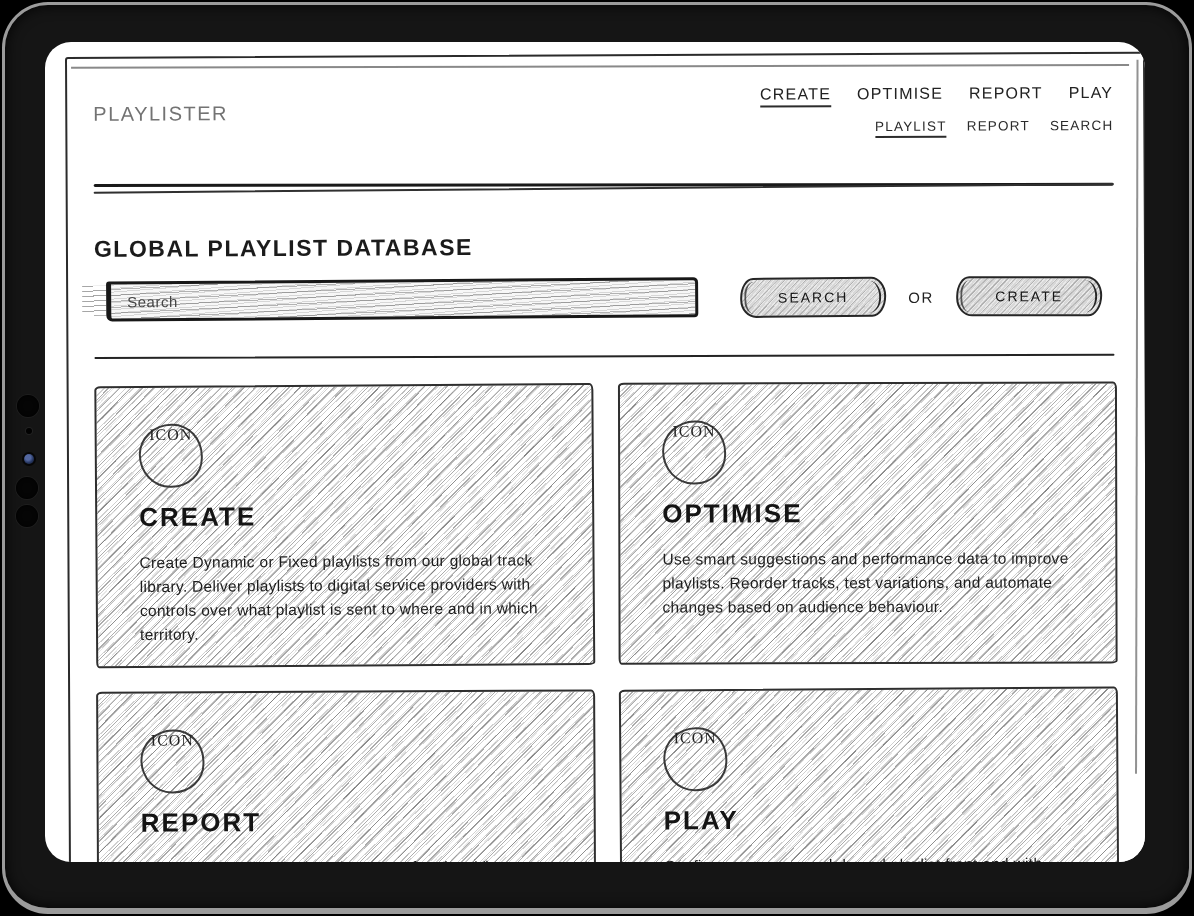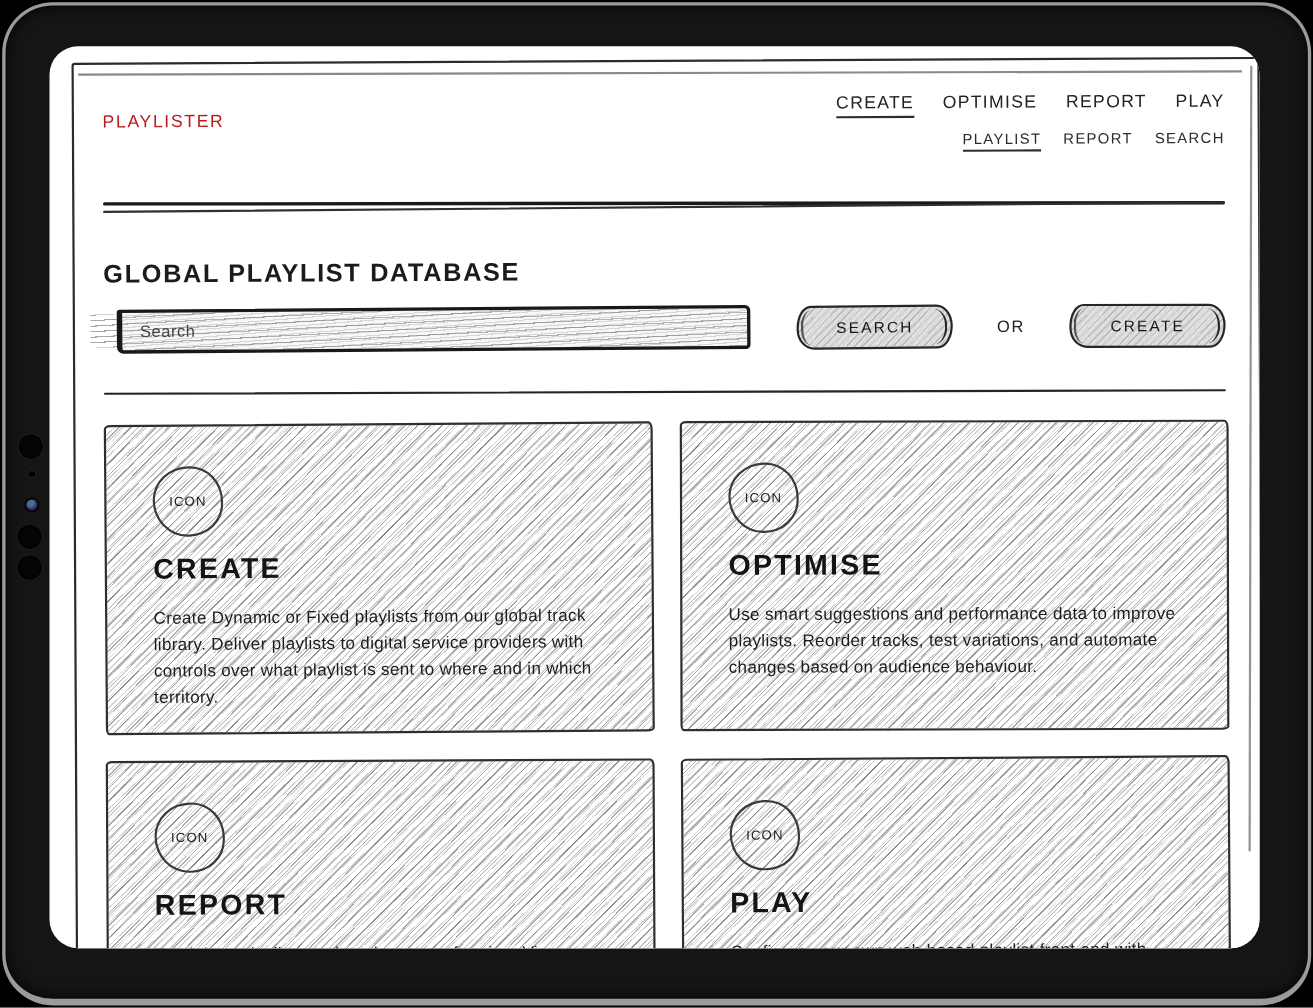--- a/index.html
+++ b/index.html
@@ -47,21 +47,21 @@
     content:'';position:absolute;left:4px;right:14px;top:9px;height:2px;
     background:#4a4a4a;transform:rotate(0.12deg);opacity:.65;
   }
   .page::after{ 
     content:'';position:absolute;top:6px;bottom:40%;right:7px;width:2px;
     background:#4a4a4a;transform:rotate(.4deg);opacity:.6;
   }
 
   
   .header{display:flex;align-items:flex-start;padding:30px 30px 0 26px;}
-  .logo{font-size:16px;letter-spacing:1.5px;margin-top:14px;color:#b91c1c;}
+  .logo{font-size:20px;letter-spacing:1.5px;margin-top:14px;color:#737373;}
   .nav{margin-left:auto;text-align:right;}
   .nav-row{display:flex;justify-content:flex-end;gap:26px;font-size:16px;letter-spacing:1.2px;color:#222;}
   .nav-row.secondary{font-size:13.5px;margin-top:12px;gap:20px;color:#2b2b2b;}
   .nav-link{cursor:pointer;padding-bottom:2px;white-space:nowrap;}
   .nav-link.active{border-bottom:2px solid #2c2c2c;}
 
   
   .rule-thick{position:relative;height:12px;margin:42px 30px 0 26px;}
   .rule-thick .ln{position:absolute;left:0;right:0;border-radius:2px;background:#191919;}
   .rule-thick .ln.a{top:2px;height:3px;transform:rotate(0.22deg);}
@@ -107,21 +107,21 @@
     content:'';position:absolute;right:3px;top:2px;bottom:2px;width:14px;
     border-right:2px solid #262626;
     border-radius:0 12px 12px 0 / 0 16px 16px 0;
   }
   .sketch-btn::before{
     content:'';position:absolute;left:2px;top:2px;bottom:2px;width:10px;
     border-left:2px solid #262626;opacity:.75;
     border-radius:10px 0 0 10px / 14px 0 0 14px;
   }
   .btn-search{margin-left:42px;transform:rotate(-0.3deg);}
-  .or-label{margin:0 40px;font-size:15px;letter-spacing:1.5px;color:#222;}
+  .or-label{margin:0 22px;font-size:15px;letter-spacing:1.5px;color:#222;}
   .btn-create{transform:rotate(0.25deg);}
 
   
   .cards{
     display:grid;grid-template-columns:1fr 1fr;grid-template-rows:282px 282px;
     gap:24px;margin:24px 28px 0 26px;
   }
   .card{
     position:relative;box-sizing:border-box;
     border:2px solid #2f2f2f;
@@ -135,23 +135,24 @@
     cursor:pointer;
   }
   .card:nth-child(1){transform:rotate(-0.12deg);}
   .card:nth-child(2){transform:rotate(0.14deg);}
   .card:nth-child(3){transform:rotate(0.10deeg);}
   .card:nth-child(4){transform:rotate(-0.10deg);}
   .icon-circle{
     width:64px;height:64px;box-sizing:border-box;
     border:2px solid #3a3a3a;
     border-radius:52% 48% 50% 50% / 49% 51% 47% 53%;
-    display:flex;align-items:center;justify-content:center;
-    font-size:12px;letter-spacing:1px;color:#222;
+    display:flex;justify-content:center;
+    font-size:16px;letter-spacing:1px;color:#222;
     margin:4px 0 14px 2px;
+    font-family:Liberation Serif, serif;
   }
   .card-title{font-size:26px;letter-spacing:2px;color:#141414;margin:0 0 18px 2px;}
   .card-desc{font-size:15.5px;line-height:1.55;letter-spacing:.3px;color:#1c1c1c;max-width:420px;margin-left:2px;}
 </style>
 </head>
 <body>
 
 <div class="tablet">
   <span class="cam cam-big c1"></span>
   <span class="cam cam-small c2"></span>

